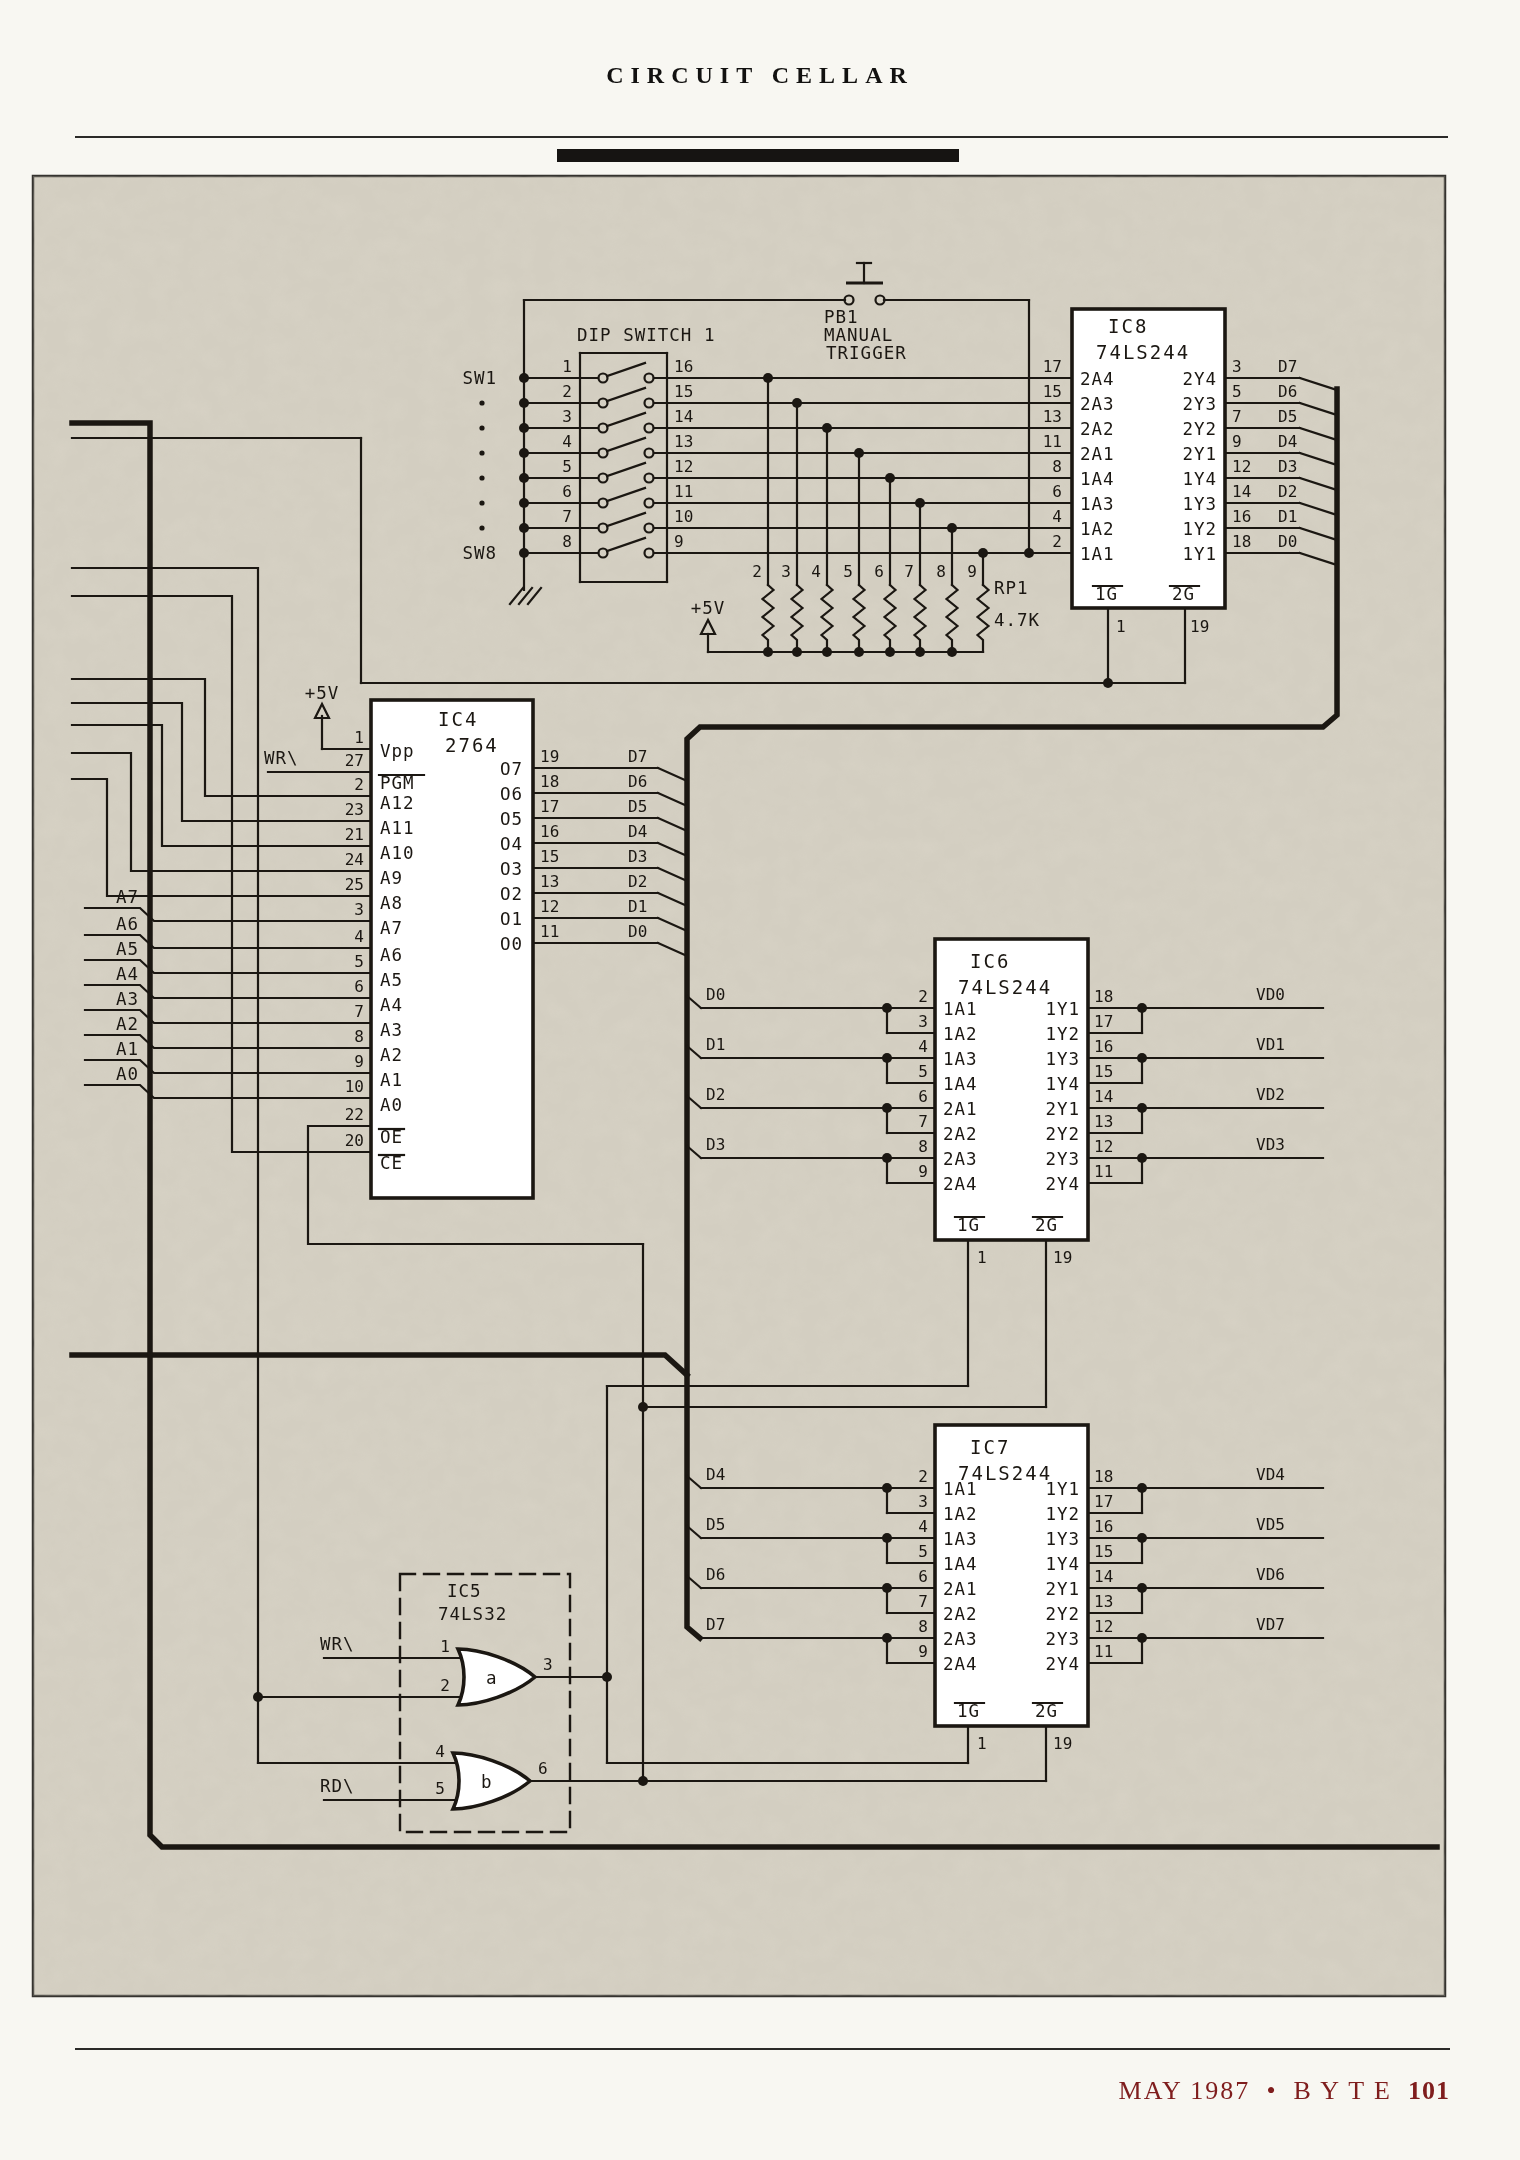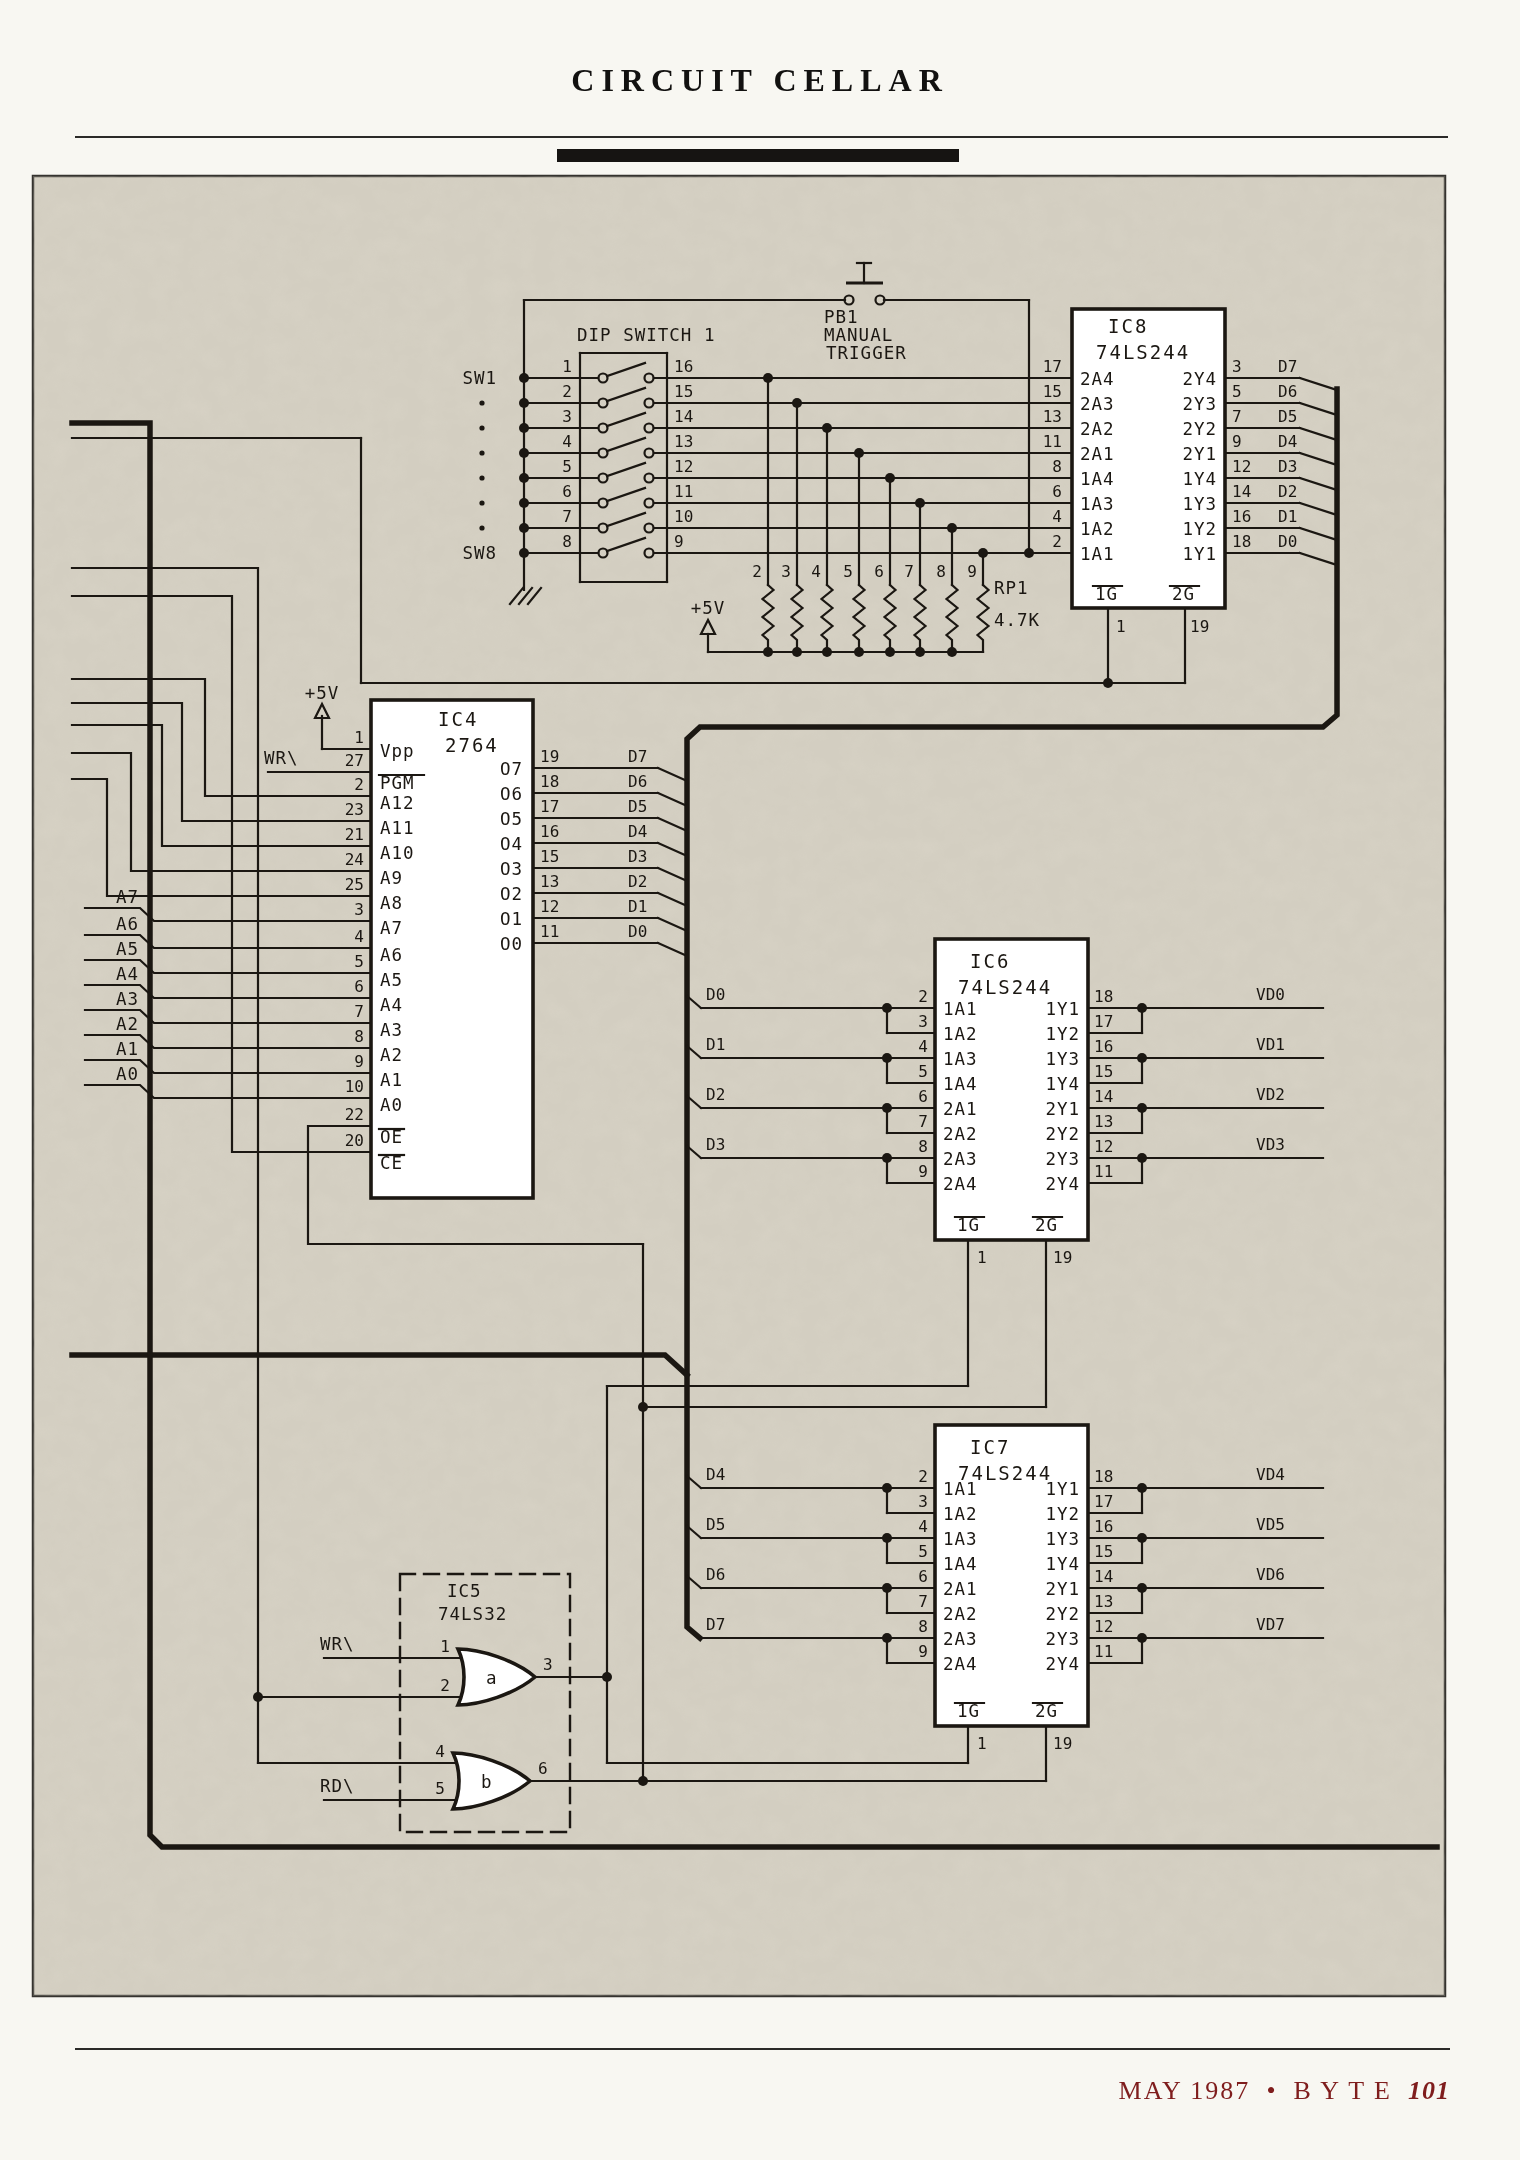--- a/index.html
+++ b/index.html
@@ -1,21 +1,21 @@
 <!DOCTYPE html>
 <html><head>
 <meta charset="utf-8">
 <style>
   html,body{margin:0;padding:0;}
   body{width:1520px;height:2160px;position:relative;background:#f8f7f2;font-family:"DejaVu Sans Mono",monospace;}
   .hdr{position:absolute;left:0;top:62px;width:1520px;text-align:center;
-       font-family:"Liberation Serif",serif;font-size:32px;font-weight:600;letter-spacing:7px;color:#121110;}
+       font-family:"Liberation Serif",serif;font-size:24px;font-weight:600;letter-spacing:7px;color:#121110;}
   .ftr{position:absolute;right:70px;top:2076px;font-family:"Liberation Serif",serif;font-size:26px;color:#7f1d1d;
        display:flex;gap:16px;align-items:baseline;letter-spacing:2px;}
-  .ftr .pg{font-weight:bold;letter-spacing:1px;font-style:italic;}
+  .ftr .pg{font-weight:bold;letter-spacing:1px;}
   svg{position:absolute;left:0;top:0;}
   svg text{font-family:"DejaVu Sans Mono",monospace;fill:#1b1712;}
   .pn{font-size:16px;}
   .lb{font-size:17.5px;letter-spacing:1px;}
   .tt{font-size:19px;letter-spacing:2px;}
   .ae{text-anchor:end;}
   .am{text-anchor:middle;}
   .w,.wthk,.box,.dsh,.opn{stroke:#1b1712;stroke-linecap:square;fill:none;}
   .w{stroke-width:2.2px;}
   .wthk{stroke-width:5.5px;}

